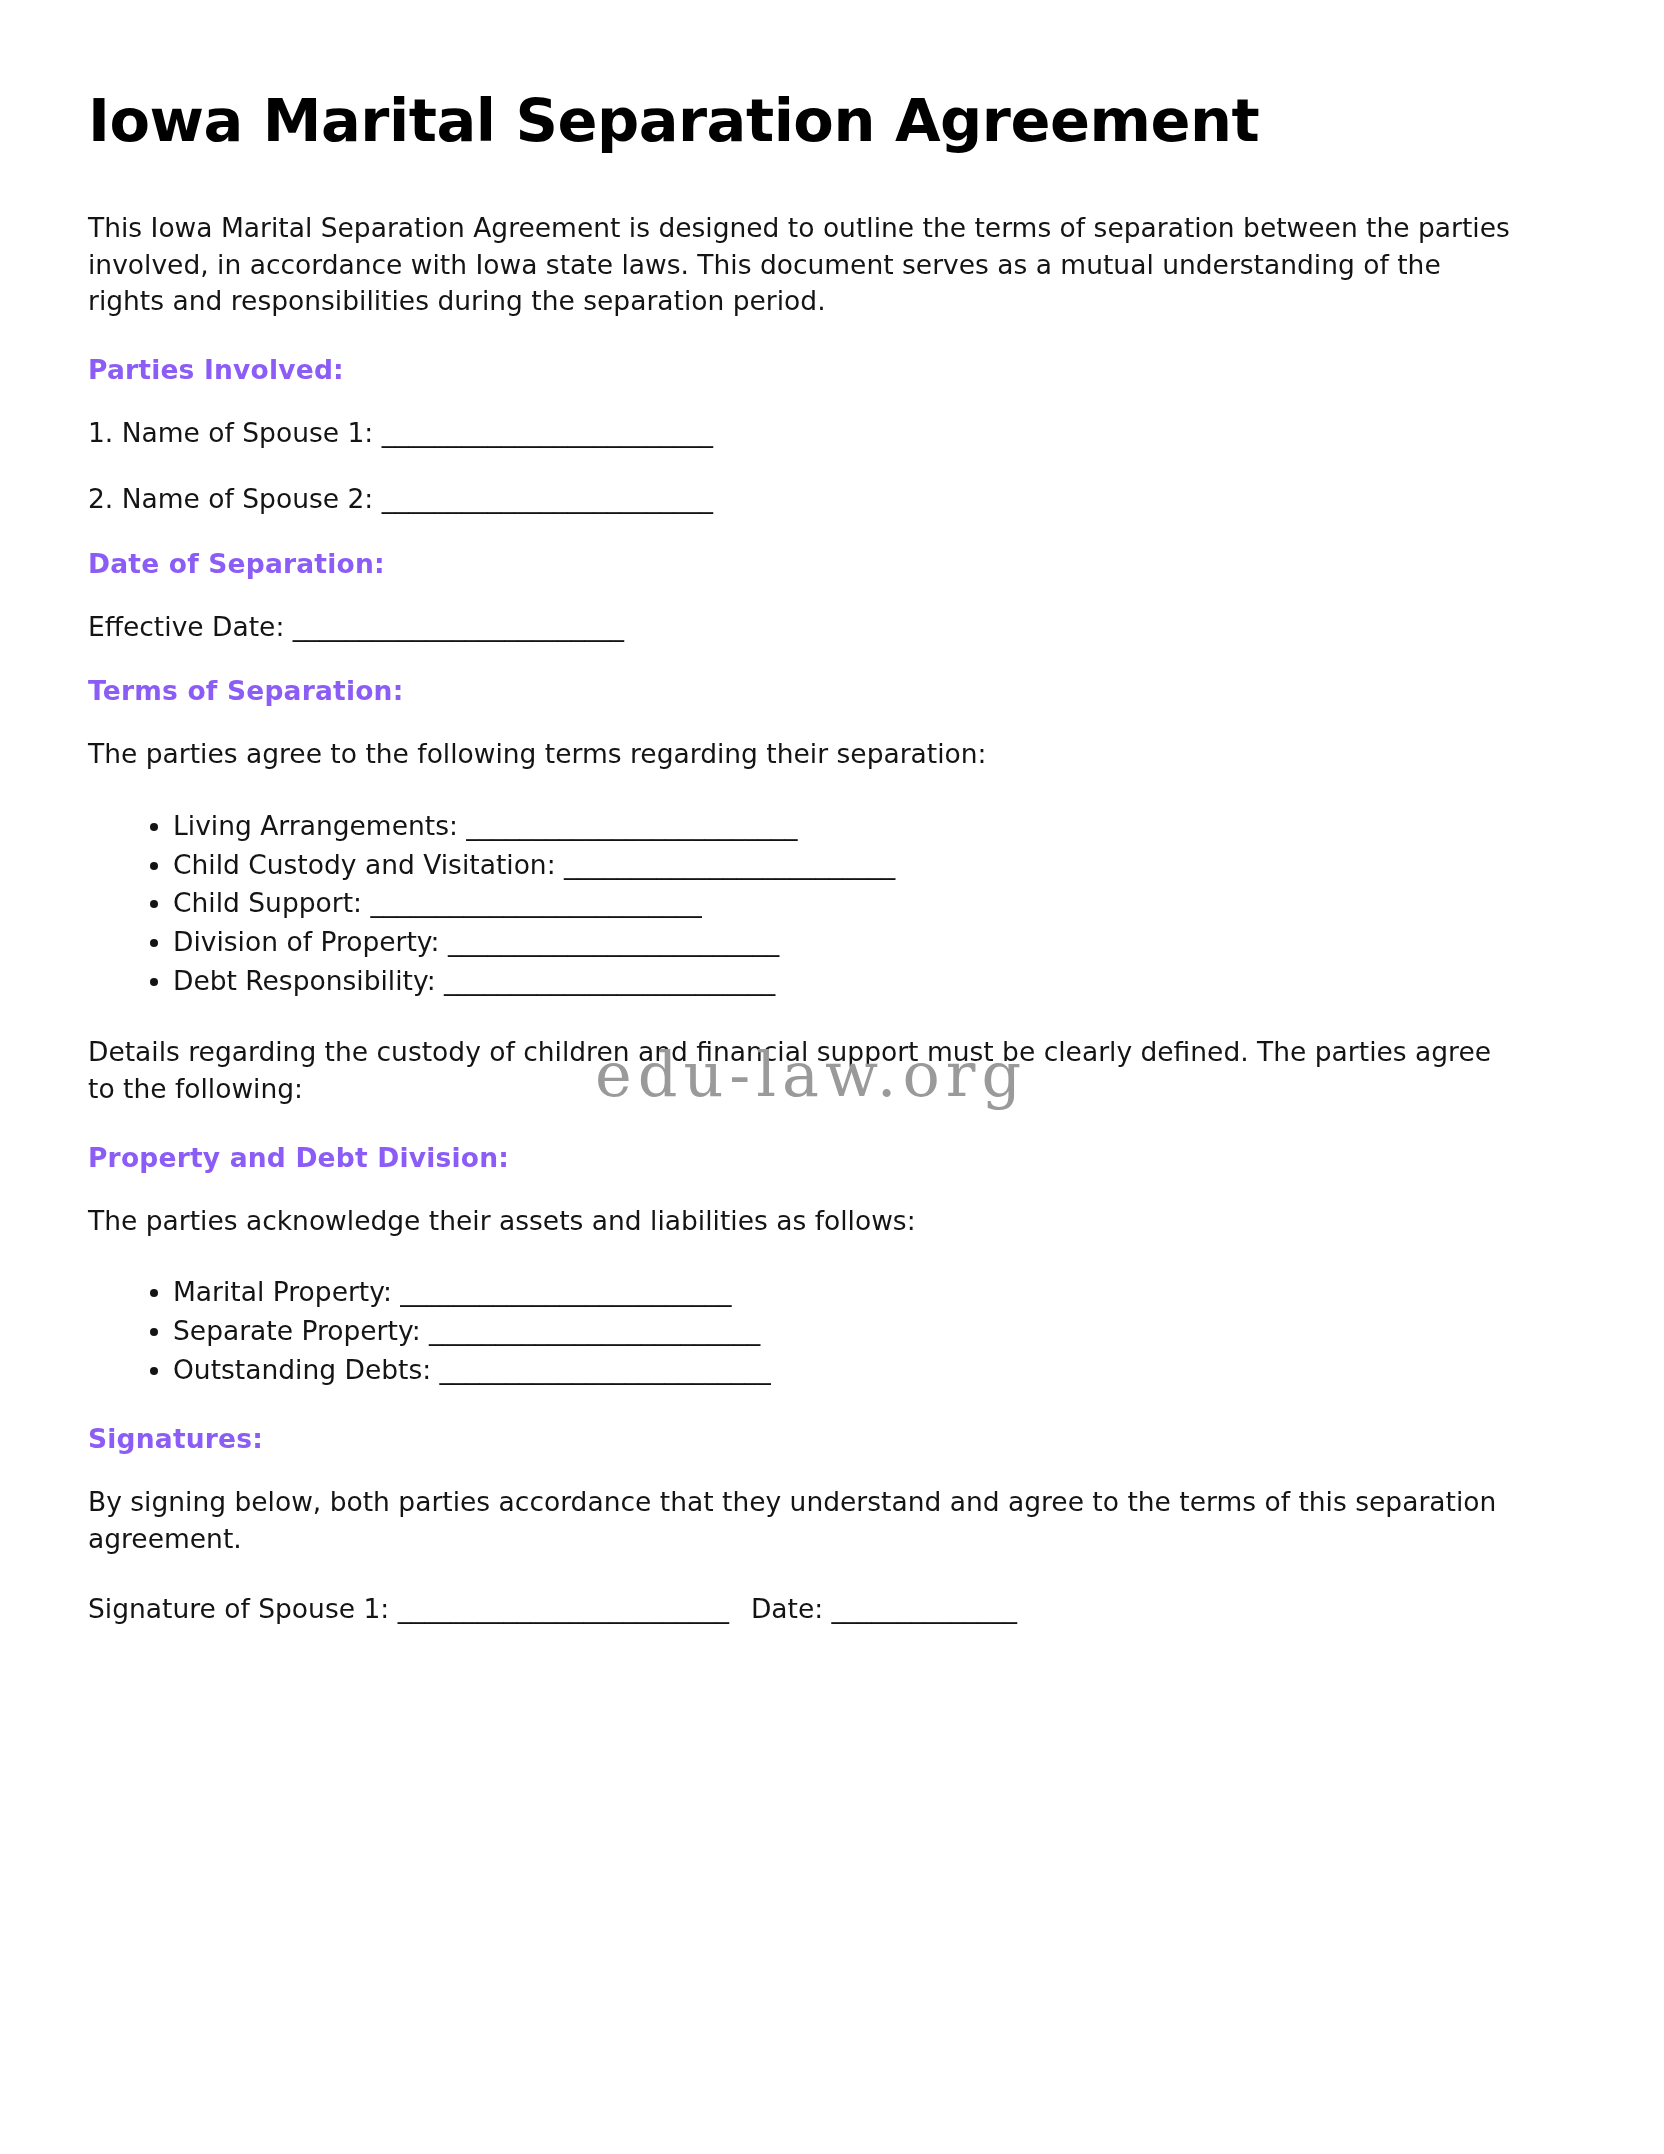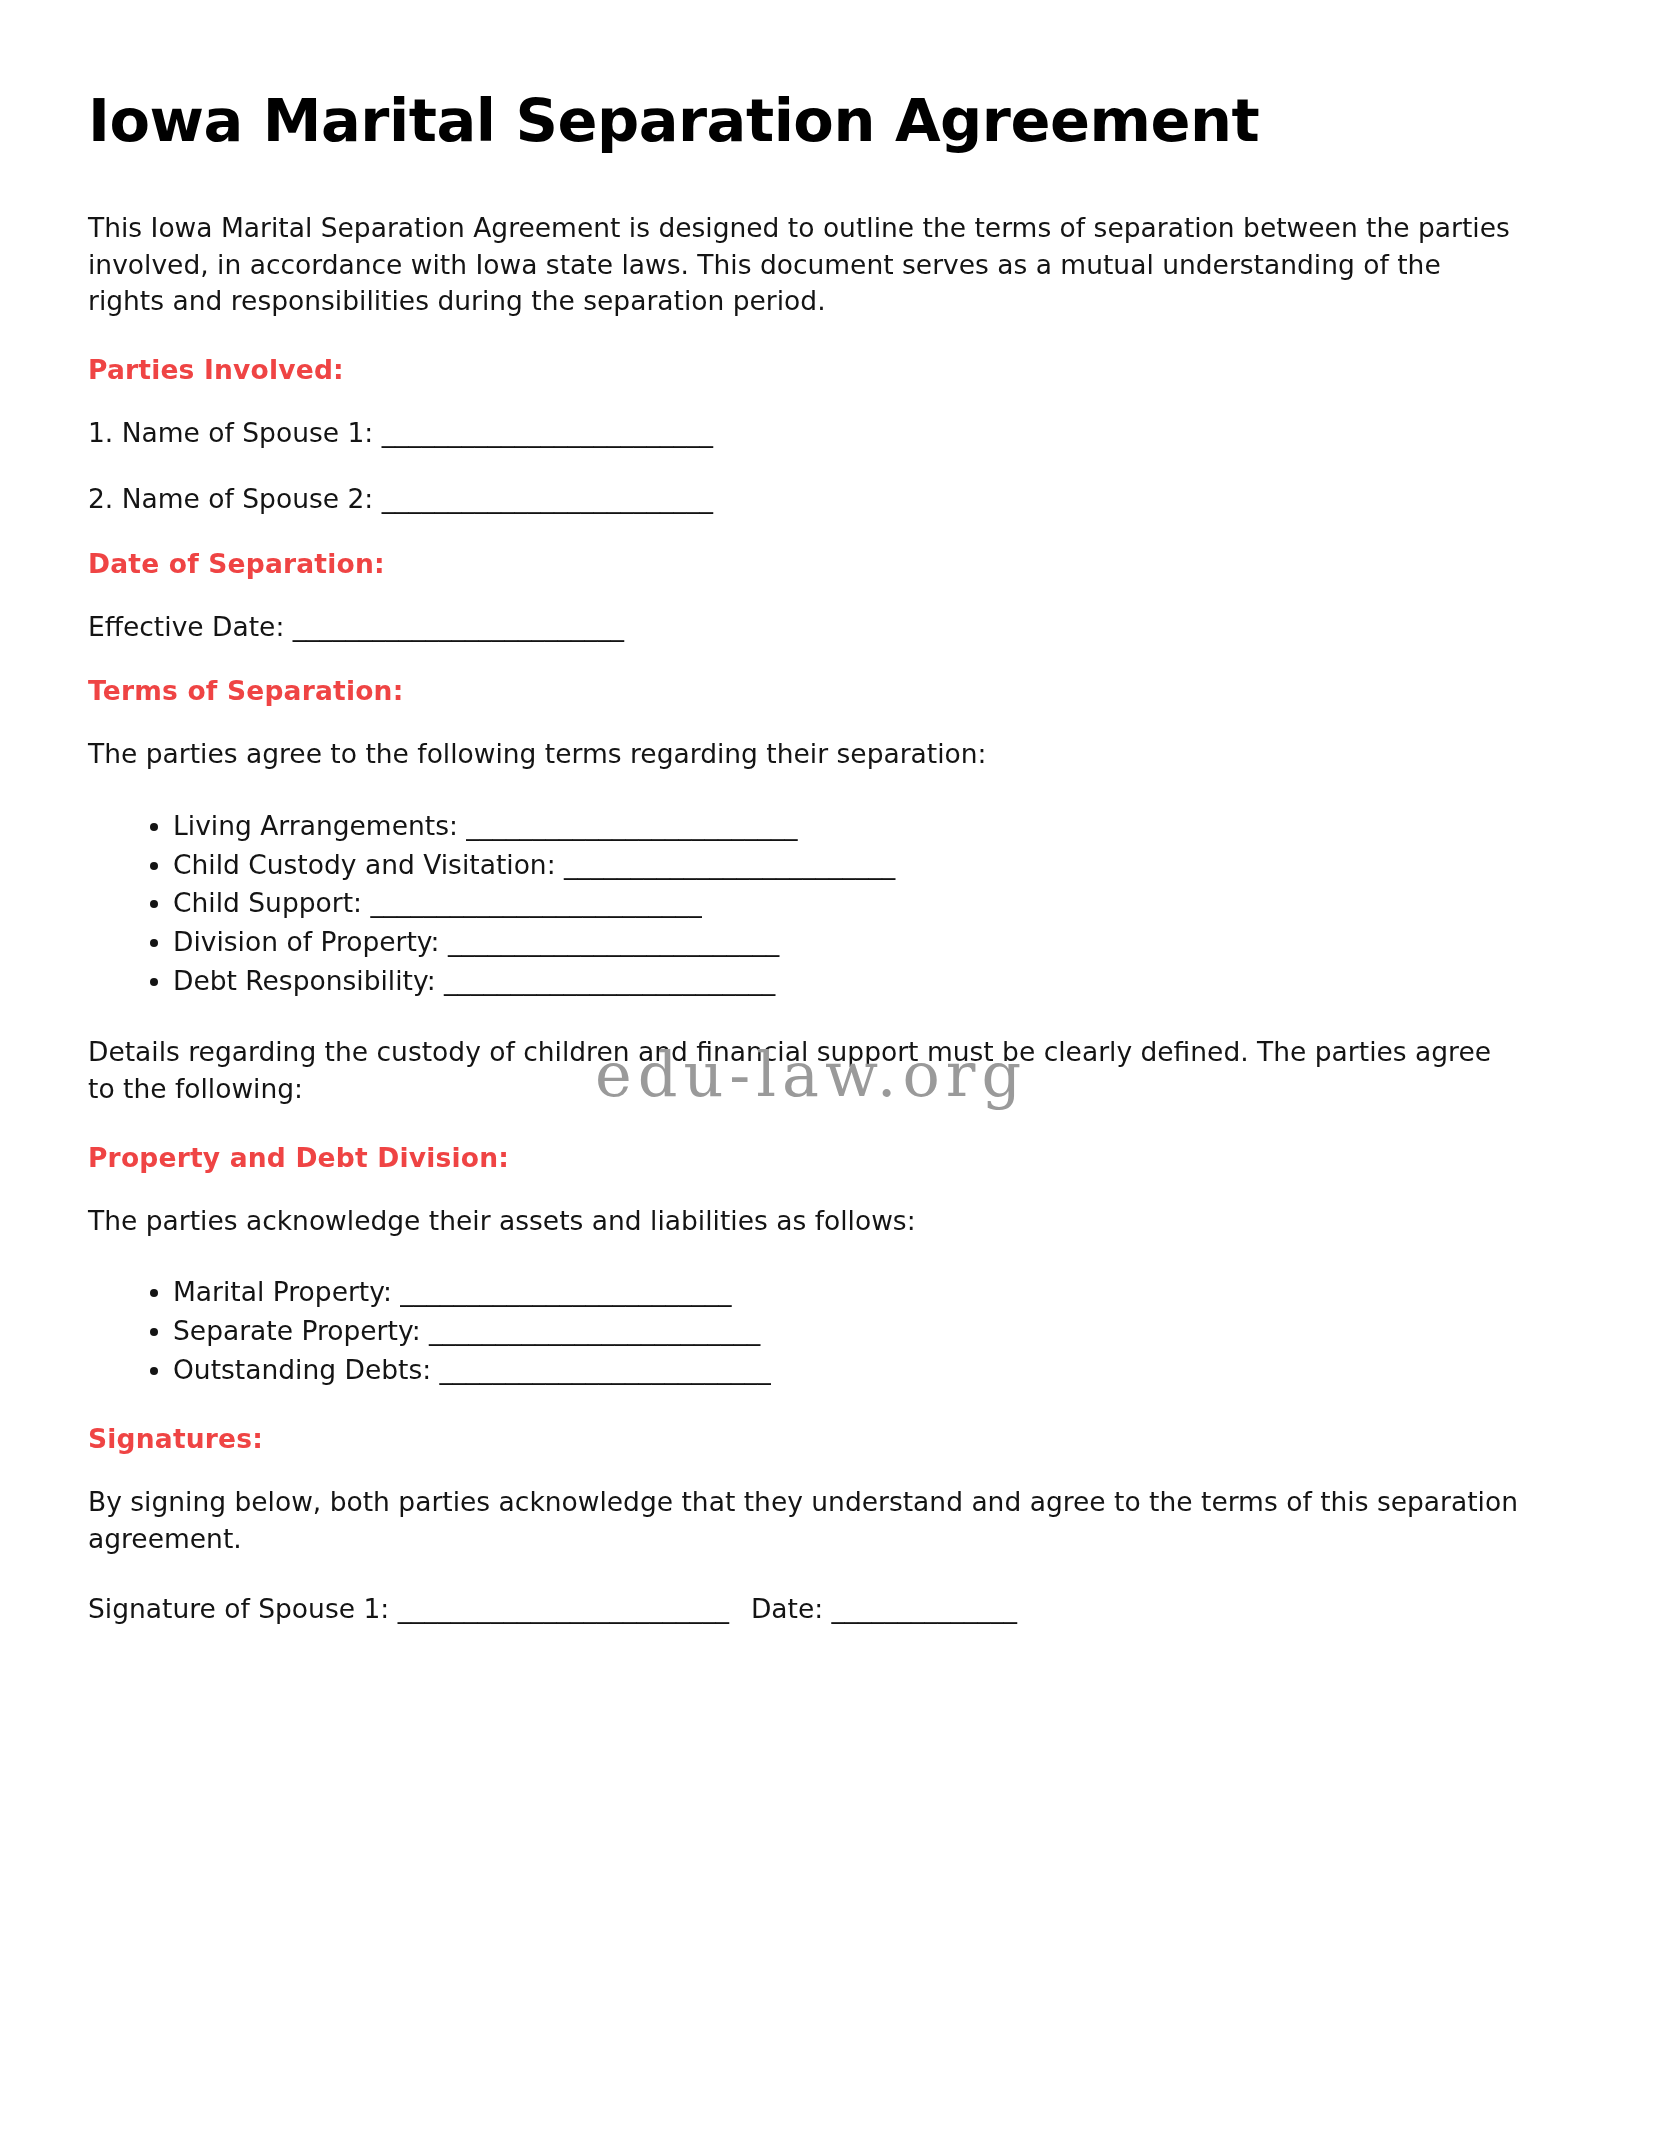--- a/index.html
+++ b/index.html
@@ -39,21 +39,21 @@
     margin: 0 0 34px 0;
     max-width: 1430px;
     color: #141414;
   }
 
   .section-head {
     font-size: 26.5px;
     font-weight: bold;
     margin: 0 0 30px 0;
     letter-spacing: 0.2px;
-    color: #ef4444;
+    color: #8b5cf6;
   }
 
   .line-item {
     font-size: 26.5px;
     line-height: 1.38;
     margin: 0 0 30px 0;
     color: #141414;
     white-space: nowrap;
   }
 
@@ -133,20 +133,20 @@
   <p class="para">The parties acknowledge their assets and liabilities as follows:</p>
 
   <ul class="bullets">
     <li>Marital Property: _________________________</li>
     <li>Separate Property: _________________________</li>
     <li>Outstanding Debts: _________________________</li>
   </ul>
 
   <h2 class="section-head">Signatures:</h2>
 
-  <p class="para">By signing below, both parties acknowledge that they understand and agree to the terms of this separation agreement.</p>
+  <p class="para">By signing below, both parties accordance that they understand and agree to the terms of this separation agreement.</p>
 
   <p class="sig-row"><span>Signature of Spouse 1: _________________________</span><span class="sig-gap"></span><span>Date: ______________</span></p>
 
 
   <div class="watermark">edu-law.org</div>
 
 </div>
 
 </body></html>

